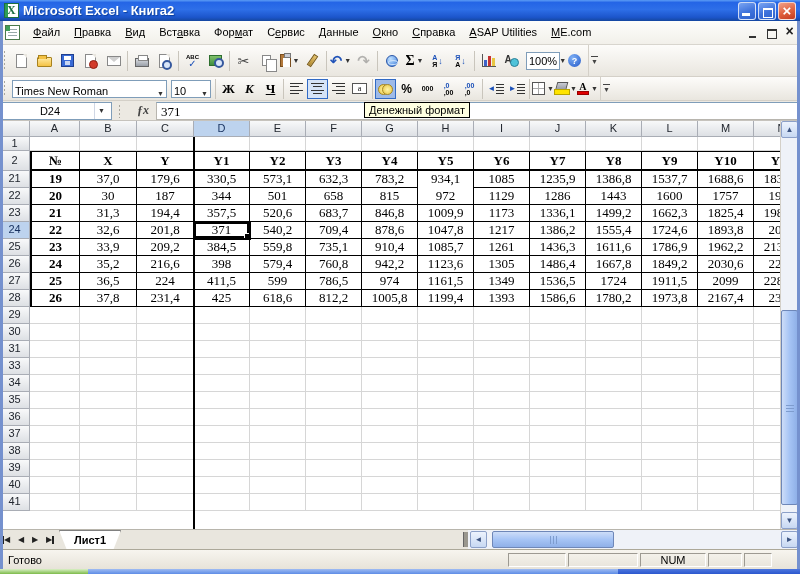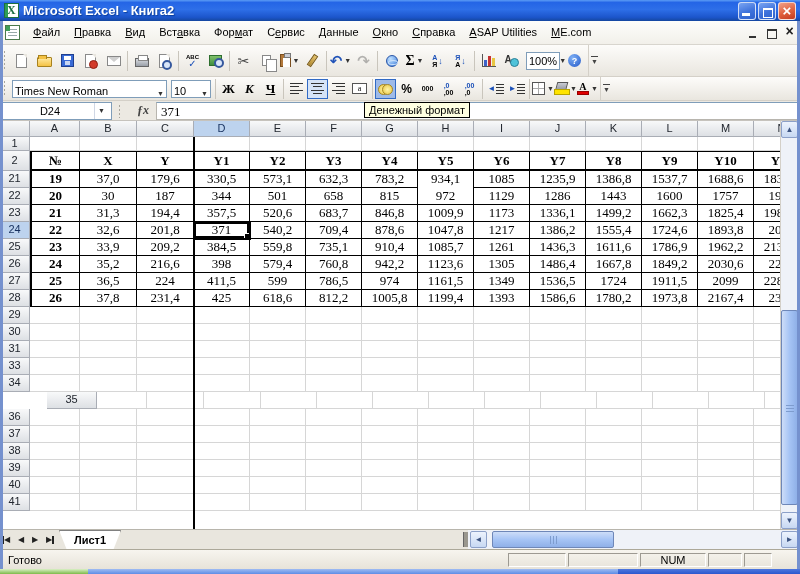--- a/index.html
+++ b/index.html
@@ -724,21 +724,21 @@
         <div class="cell pc" style="width: 56px; height: 17px; line-height: 15px;"></div>
         <div class="cell pc" style="width: 56px; height: 17px; line-height: 15px;"></div>
         <div class="cell pc" style="width: 56px; height: 17px; line-height: 15px;"></div>
         <div class="cell pc" style="width: 56px; height: 17px; line-height: 15px;"></div>
         <div class="cell pc" style="width: 56px; height: 17px; line-height: 15px;"></div>
         <div class="cell pc" style="width: 56px; height: 17px; line-height: 15px;"></div>
         <div class="cell pc" style="width: 56px; height: 17px; line-height: 15px;"></div>
         <div class="cell pc" style="width: 56px; height: 17px; line-height: 15px;"></div>
       </div>
       <div class="g-row" style="height: 17px;">
-        <div class="grh" style="width: 50px; height: 17px; line-height: 15px; margin-left: 47px;">35</div>
+        <div class="grh" style="width: 30px; height: 17px; line-height: 15px;">35</div>
         <div class="cell pc" style="width: 50px; height: 17px; line-height: 15px;"></div>
         <div class="cell pc" style="width: 57px; height: 17px; line-height: 15px;"></div>
         <div class="cell pc" style="width: 57px; height: 17px; line-height: 15px;"></div>
         <div class="cell pc" style="width: 56px; height: 17px; line-height: 15px;"></div>
         <div class="cell pc" style="width: 56px; height: 17px; line-height: 15px;"></div>
         <div class="cell pc" style="width: 56px; height: 17px; line-height: 15px;"></div>
         <div class="cell pc" style="width: 56px; height: 17px; line-height: 15px;"></div>
         <div class="cell pc" style="width: 56px; height: 17px; line-height: 15px;"></div>
         <div class="cell pc" style="width: 56px; height: 17px; line-height: 15px;"></div>
         <div class="cell pc" style="width: 56px; height: 17px; line-height: 15px;"></div>

